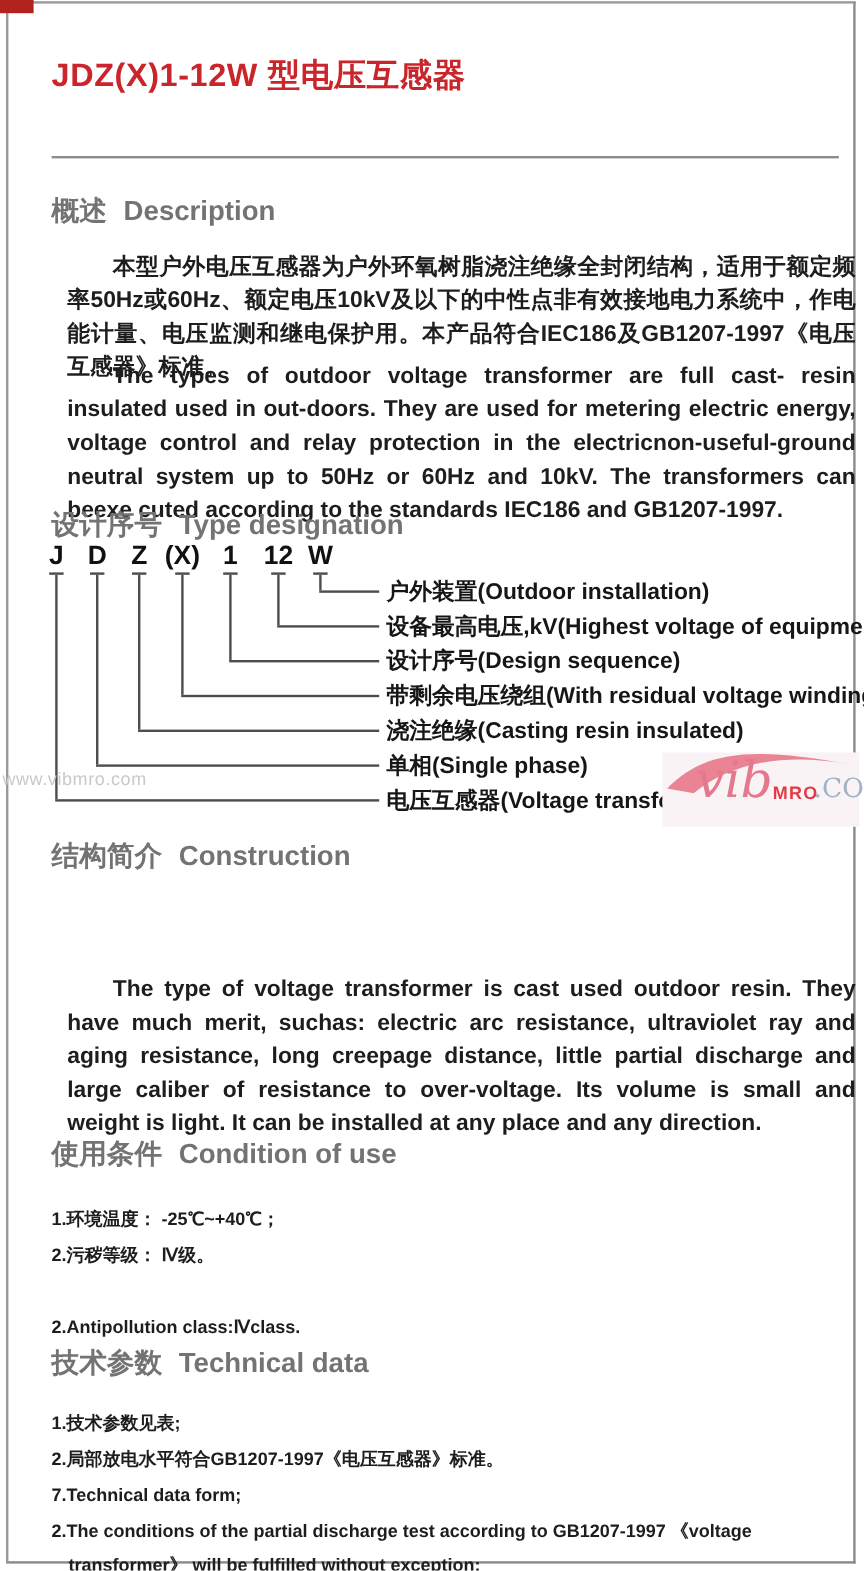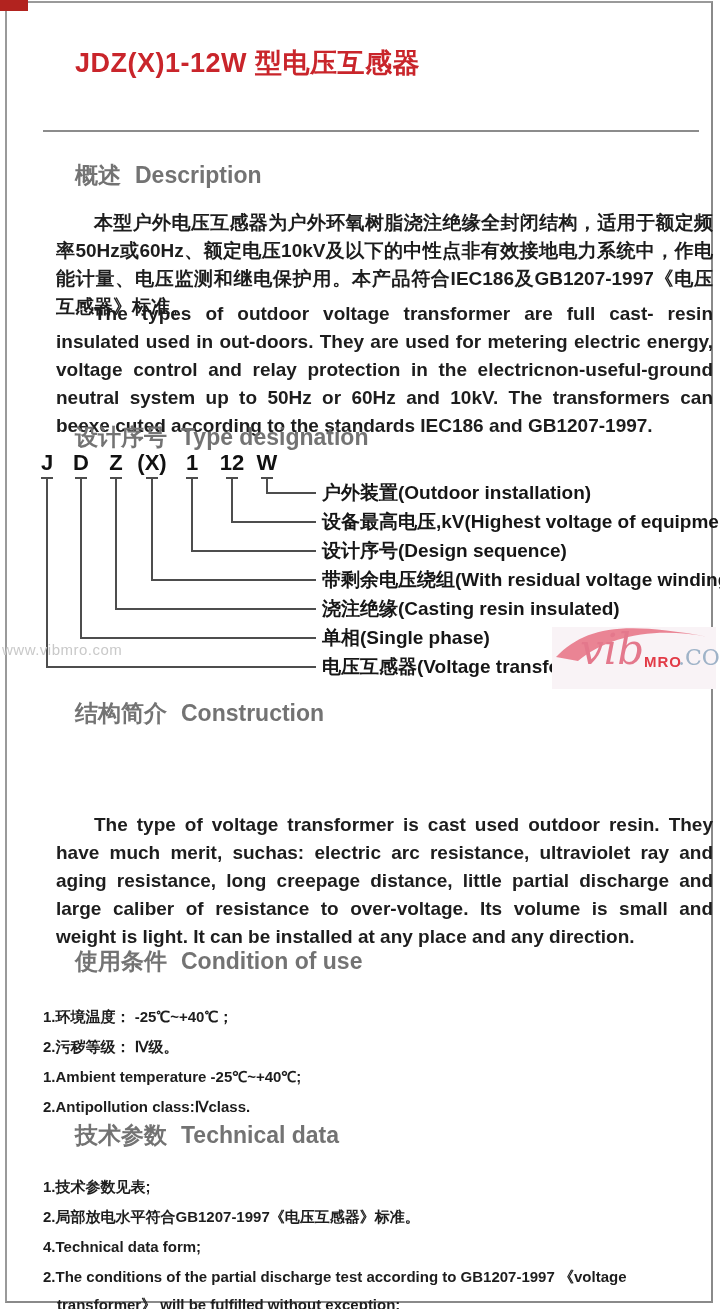--- a/index.html
+++ b/index.html
@@ -8,21 +8,21 @@
     font-family:"Liberation Sans", sans-serif; overflow:hidden;
   }
   .frame {
     position:absolute; left:5px; top:1px; width:708px; height:1302px;
     border:2px solid #9a9a9a; box-sizing:border-box;
     border-right-color:#8a8a8a; border-bottom-color:#8a8a8a;
   }
   .corner-bar {
     position:absolute; left:0; top:0; width:28px; height:11px; background:#b2231f;
   }
-  .abs { position:absolute; left:43px;margin-left:32px; }
+  .abs { position:absolute; left:43px; }
   .title { color:#c9252b; font-size:27px; font-weight:bold; letter-spacing:0.5px; white-space:nowrap; }
   .divider { position:absolute; left:43px; top:130px; width:656px; height:2px; background:#8c8c8c; }
   .sec-h { color:#737373; font-size:23px; font-weight:bold; white-space:nowrap; }
   .sec-h .h-en { margin-left:14px; }
   .para {
     width:657px; margin:13px; color:#1d1d1d; font-size:19px; font-weight:bold;
     line-height:28px; text-align:justify; text-indent:2em;
   }
   .diagram { position:absolute; left:0; top:450px; width:720px; height:240px; }
   .code-letter {
@@ -126,23 +126,22 @@
   <div class="abs sec-h" style="top:698px">
     <span class="h-zh">结构简介</span><span class="h-en">Construction</span>
   </div>
   <p class="abs para" style="top:798px">The type of voltage transformer is cast used outdoor resin. They have much merit, suchas: electric arc resistance, ultraviolet ray and aging resistance, long creepage distance, little partial discharge and large caliber of resistance to over-voltage. Its volume is small and weight is light. It can be installed at any place and any direction.</p>
 
   <div class="abs sec-h" style="top:946px">
     <span class="h-zh">使用条件</span><span class="h-en">Condition of use</span>
   </div>
   <div class="list-item" style="top:983px">1.环境温度： -25℃~+40℃；</div>
   <div class="list-item" style="top:1013px">2.污秽等级： Ⅳ级。</div>
-  <div class="list-item" style="top:1043px">1.Ambient temperature -25℃~+40℃;</div>
   <div class="list-item" style="top:1073px">2.Antipollution class:Ⅳclass.</div>
 
   <div class="abs sec-h" style="top:1120px">
     <span class="h-zh">技术参数</span><span class="h-en">Technical data</span>
   </div>
   <div class="list-item" style="top:1153px">1.技术参数见表;</div>
   <div class="list-item" style="top:1183px">2.局部放电水平符合GB1207-1997《电压互感器》标准。</div>
-  <div class="list-item" style="top:1213px">4.Technical data form;</div>
+  <div class="list-item" style="top:1213px">7.Technical data form;</div>
   <div class="list-item" style="top:1243px">2.The conditions of the partial discharge test according to GB1207-1997 《voltage transformer》 will be fulfilled without exception;</div>
 </div>
 
 </body></html>

